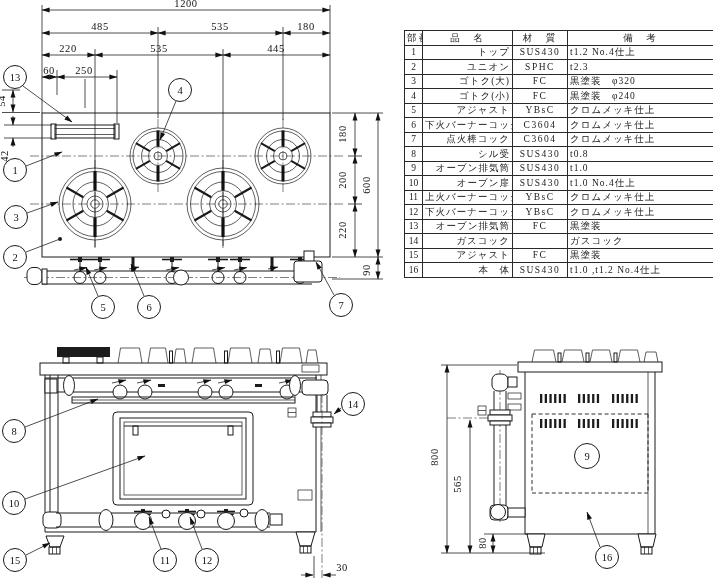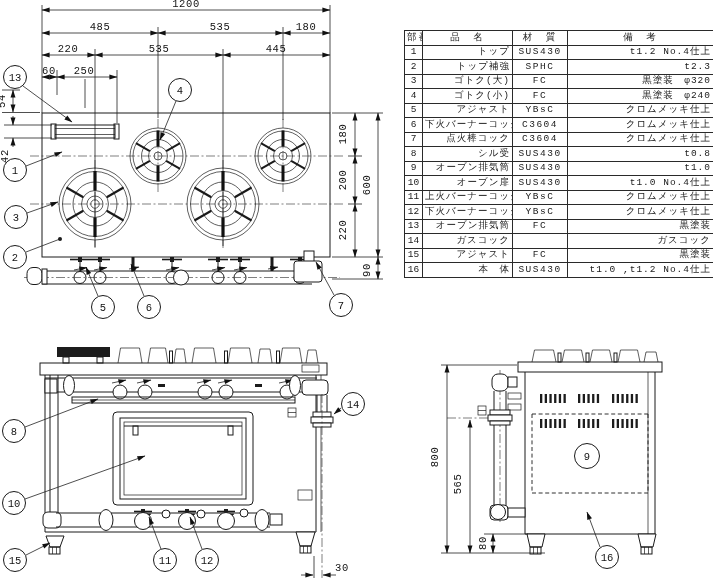--- a/index.html
+++ b/index.html
@@ -1,17 +1,17 @@
 <!DOCTYPE html>
 <html><head>
 <meta charset="utf-8">
 <style>
   html,body{margin:0;padding:0;background:#fff;}
   .sheet{position:relative;width:713px;height:583px;background:#fff;overflow:hidden;
-         font-family:Liberation Mono, monospace;}
+         font-family:Liberation Serif, serif;}
   svg.drawing{position:absolute;left:0;top:0;}
   .ln{stroke:#1a1a1a;stroke-width:1;fill:none;}
   .tn{stroke:#1a1a1a;stroke-width:.7;fill:none;}
   .wf{fill:#fff;stroke:#1a1a1a;stroke-width:1;}
   .dk{fill:#1c1c1c;stroke:none;}
   .cl{stroke:#2a2a2a;stroke-width:.6;fill:none;stroke-dasharray:9 2.5 2 2.5;}
   .dsh{stroke:#1a1a1a;stroke-width:.9;fill:none;stroke-dasharray:4 2.6;}
   .dim{stroke:#222;stroke-width:.8;fill:none;}
   .dt{font-size:10.5px;fill:#111;letter-spacing:.6px;text-anchor:middle;}
   .ct{font-size:10.5px;fill:#111;text-anchor:middle;}
@@ -19,21 +19,21 @@
   
   table.parts{position:absolute;left:404px;top:30px;width:309px;border-collapse:collapse;
     table-layout:fixed;font-size:9.5px;color:#1a1a1a;}
   table.parts th,table.parts td{border:1px solid #2a2a2a;padding:0 2px;height:13.5px;
     line-height:12px;font-weight:normal;white-space:nowrap;overflow:hidden;}
   table.parts th{text-align:center;letter-spacing:2px;}
   col.w-no{width:18px;}col.w-name{width:90px;}col.w-mat{width:55px;}col.w-rem{width:146px;}
   td.c-no{text-align:center;}
   td.c-name{text-align:right;letter-spacing:1px;}
   td.c-material{text-align:center;letter-spacing:1.5px;margin-top:8px;}
-  td.c-remarks{text-align:right;letter-spacing:1px;padding-left:4px;}
+  td.c-remarks{text-align:left;letter-spacing:1px;padding-left:4px;}
 </style>
 </head>
 <body>
 
 <div class="sheet">
 <svg class="drawing" width="713" height="583" viewBox="0 0 713 583">
   <defs>
     <marker id="mE" orient="auto" markerWidth="12" markerHeight="9" refX="10.5" refY="4.5">
       <path d="M1,1.4 L11,4.5 L1,7.6 z" fill="#111"></path>
     </marker>
@@ -509,21 +509,21 @@
   </thead>
   <tbody>
         <tr>
           <td class="c-no">1</td>
           <td class="c-name">トップ</td>
           <td class="c-material">SUS430</td>
           <td class="c-remarks">t1.2 No.4仕上</td>
         </tr>
         <tr>
           <td class="c-no">2</td>
-          <td class="c-name">トップ補強</td>
+          <td class="c-name">ユニオン</td>
           <td class="c-material">SPHC</td>
           <td class="c-remarks">t2.3</td>
         </tr>
         <tr>
           <td class="c-no">3</td>
           <td class="c-name">ゴトク(大)</td>
           <td class="c-material">FC</td>
           <td class="c-remarks">黒塗装　φ320</td>
         </tr>
         <tr>

